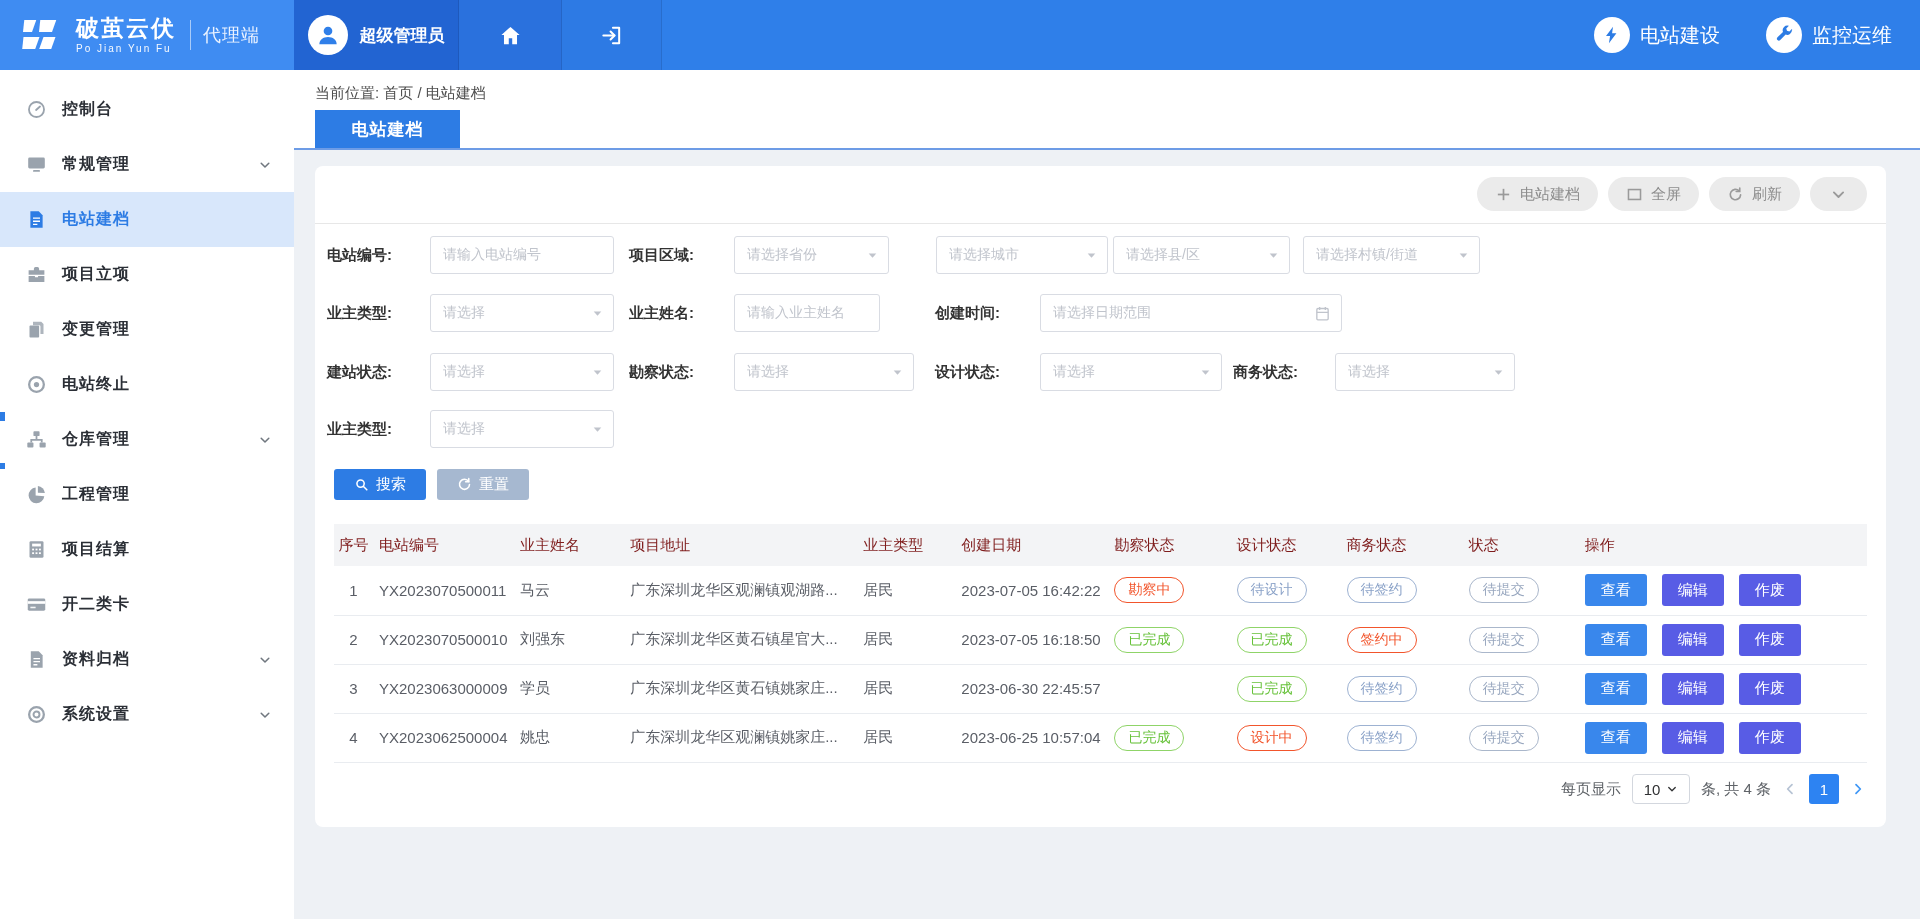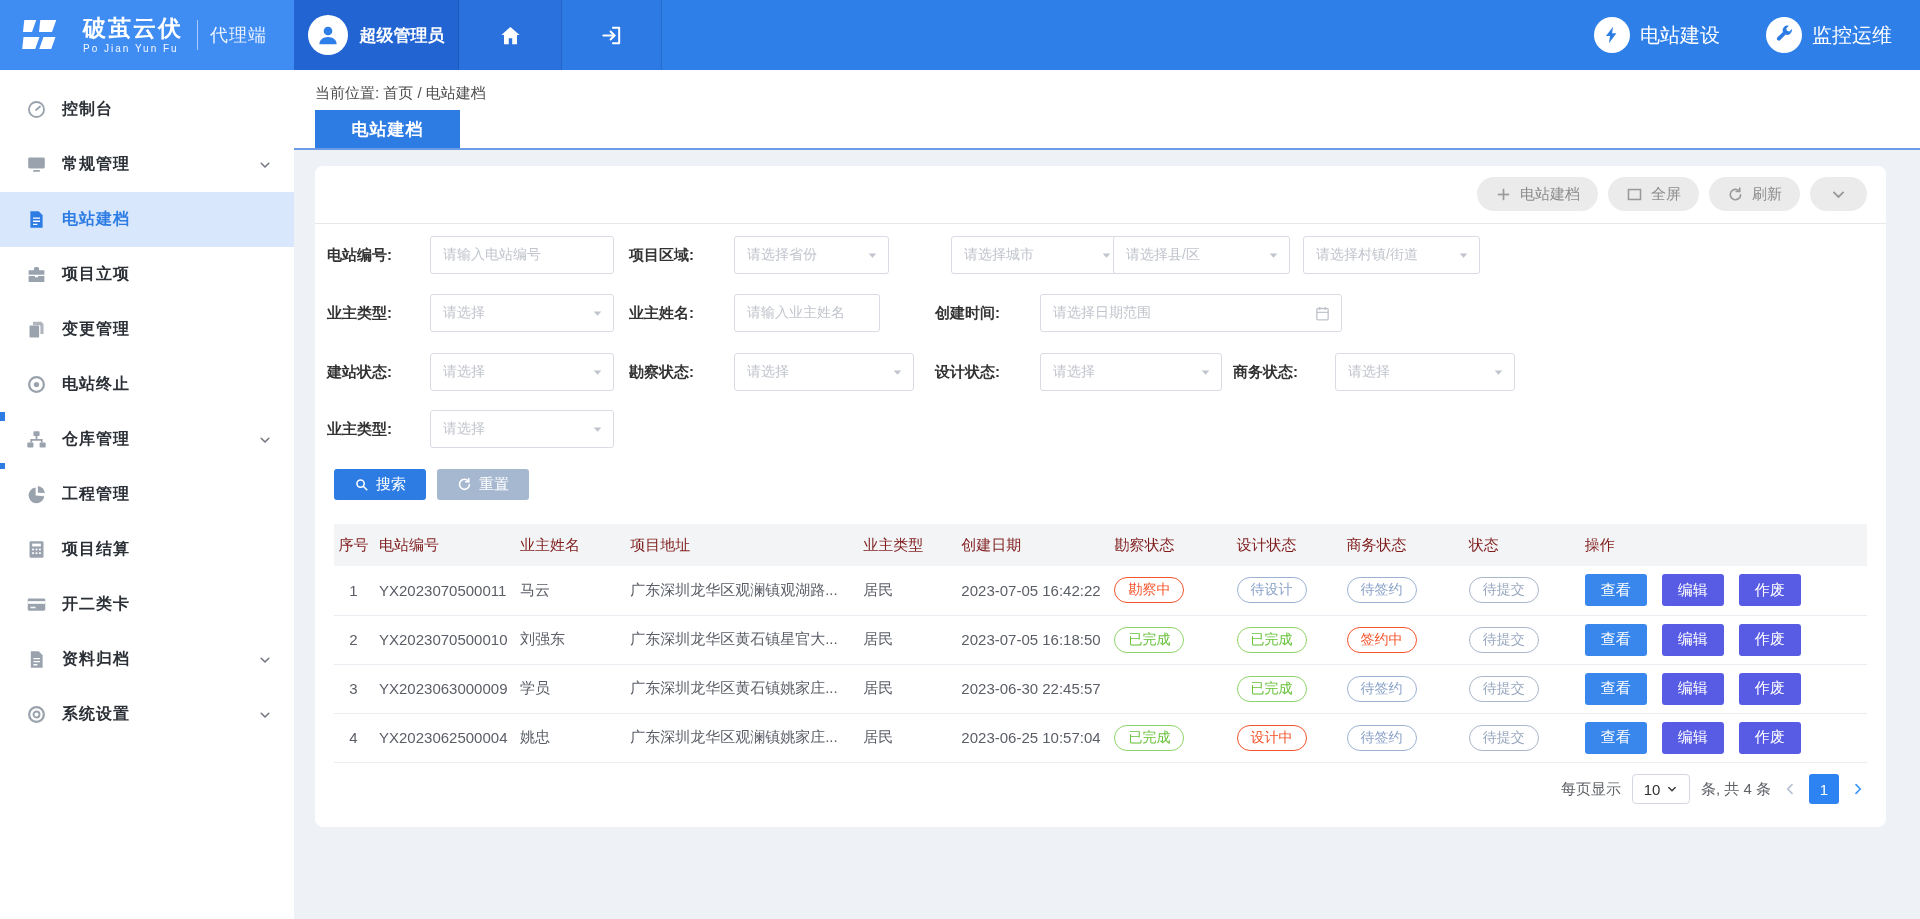--- a/index.html
+++ b/index.html
@@ -5,21 +5,21 @@
   * { margin:0; padding:0; box-sizing:border-box; }
   html,body { width:1920px; height:919px; overflow:hidden;
     font-family:"Liberation Sans","DejaVu Sans",sans-serif; background:#eef1f5; }
   .i { display:inline-flex; align-items:center; justify-content:center; }
   .i svg { width:100%; height:100%; display:block; }
 
   
   .topbar { position:absolute; left:0; top:0; width:1920px; height:70px; background:#2f7fe9; display:flex; }
   .logo-sec { width:294px; height:70px; background:#3f8cf2; display:flex; align-items:center; padding-left:18px; }
   .logo-mark { width:44px; height:44px; }
-  .logo-text { margin-left:21px; color:#fff; }
+  .logo-text { margin-left:14px; color:#fff; }
   .logo-title { font-size:23px; font-weight:bold; letter-spacing:2px; line-height:24px; }
   .logo-sub { font-size:10px; letter-spacing:2px; margin-top:3px; opacity:.95; }
   .logo-div { width:1px; height:30px; background:rgba(255,255,255,.55); margin:0 12px 0 14px; }
   .portal { color:#eaf2ff; font-size:18px; letter-spacing:1px; }
   .tb-sec { height:70px; display:flex; align-items:center; justify-content:center; border-right:1px solid rgba(0,0,0,.10); cursor:pointer; }
   .sec-user { width:165px; background:#2264d2; gap:12px; }
   .sec-home { width:103px; background:#2a71dd; }
   .sec-logout { width:100px; background:#2d7ae4; }
   .avatar { width:40px; height:40px; background:#fff; border-radius:50%; display:flex; align-items:center; justify-content:center; }
   .avatar .i { width:26px; height:26px; color:#2f7fe9; }
@@ -383,21 +383,21 @@
       </div>
       <span class="flabel" style="right:1173px">项目区域:</span>
       <div class="fselect" style="left:374px;width:155px">
         <span class="ph">请选择省份</span>
         <span class="i caret">
             <svg viewBox="0 0 24 24" fill="currentColor">
               <path d="M5 8.5h14L12 16z"></path>
             </svg>
           </span>
       </div>
-      <div class="fselect" style="left:591px;width:172px">
+      <div class="fselect" style="left:576px;width:172px">
         <span class="ph">请选择城市</span>
         <span class="i caret">
             <svg viewBox="0 0 24 24" fill="currentColor">
               <path d="M5 8.5h14L12 16z"></path>
             </svg>
           </span>
       </div>
       <div class="fselect" style="left:753px;width:177px">
         <span class="ph">请选择县/区</span>
         <span class="i caret">

